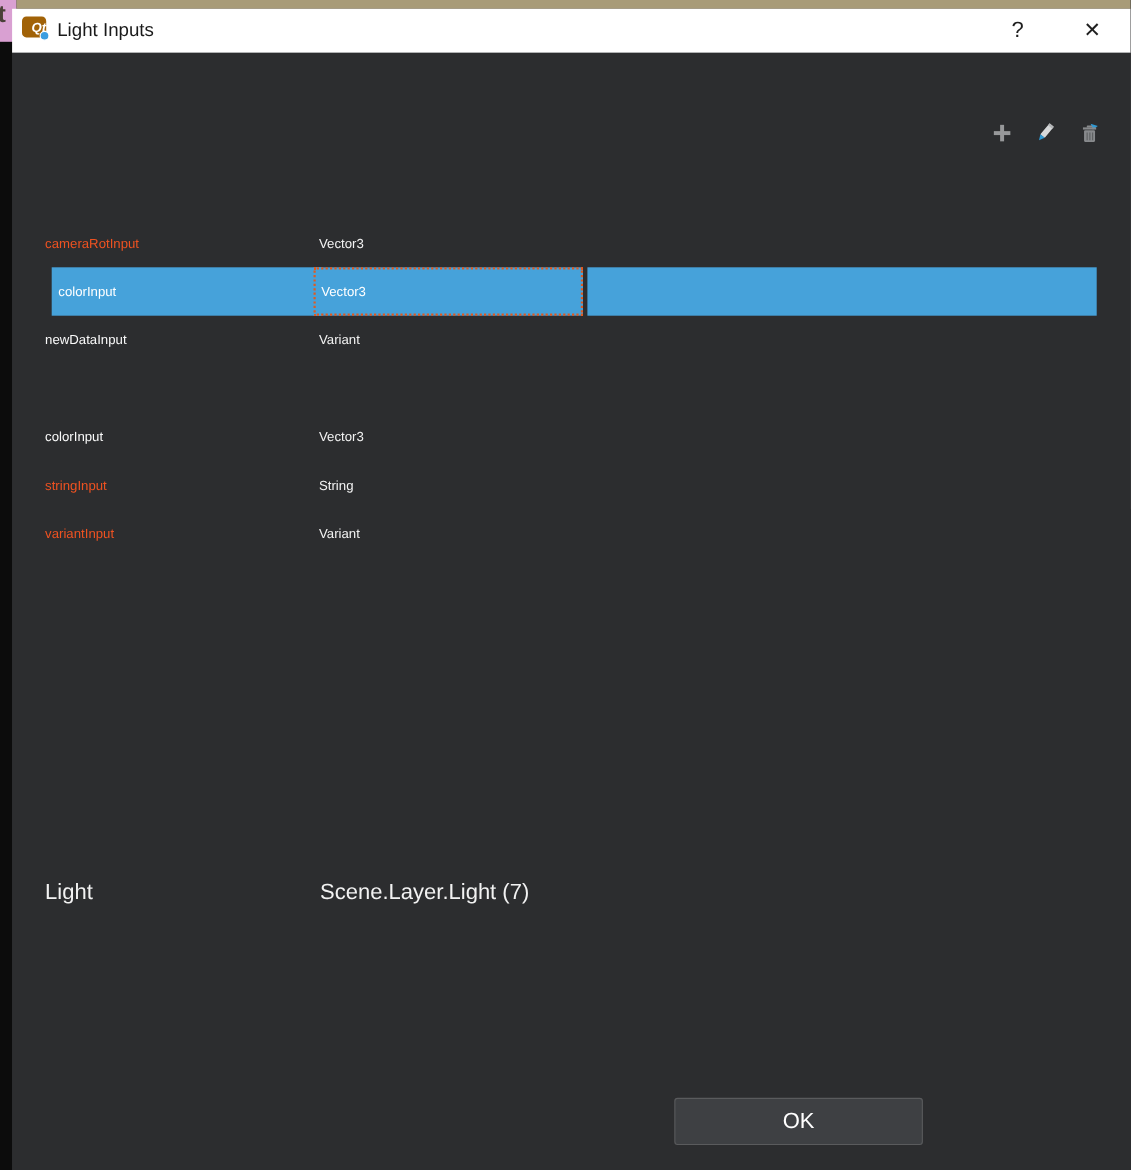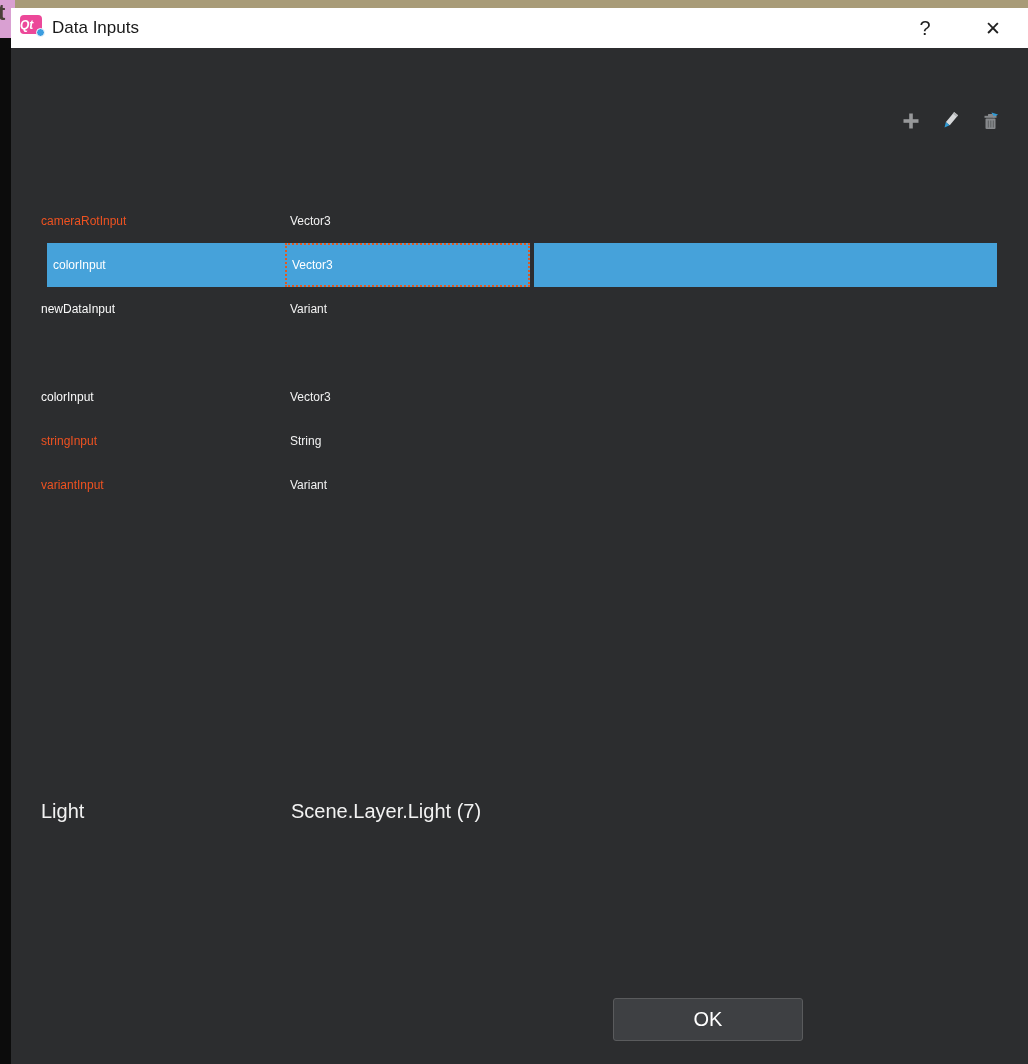--- a/index.html
+++ b/index.html
@@ -8,22 +8,22 @@
     font-family:"Liberation Sans",sans-serif;background:#2c2d2f;
     -webkit-font-smoothing:antialiased;
   }
   
   .bg-left-strip{position:absolute;left:0;top:0;width:11px;height:1064px;background:#0c0c0c;}
   .bg-pink-corner{position:absolute;left:0;top:0;width:15px;height:38px;background:#d9a0d2;overflow:hidden;}
   .bg-glyph{position:absolute;left:-2px;top:0;font-size:22px;font-weight:bold;color:#4a4038;}
   .bg-top-strip{position:absolute;left:15px;top:0;right:0;height:8px;background:#a89b78;}
   
   .titlebar{position:absolute;left:11px;top:8px;right:0;height:40px;background:#ffffff;}
-  .qt-logo{position:absolute;left:9px;top:7px;width:22px;height:19px;background:#ec4899;border-radius:4px;
-    display:flex;align-items:center;justify-content:flex-start;color:#fff;font-size:12px;font-weight:bold;font-style:italic;}
+  .qt-logo{position:absolute;left:9px;top:7px;width:22px;height:19px;background:#a16207;border-radius:4px;
+    display:flex;align-items:center;justify-content:flex-end;color:#fff;font-size:12px;font-weight:bold;font-style:italic;}
   .qt-dot{position:absolute;right:-3px;bottom:-3px;width:9px;height:9px;border-radius:50%;background:#3b9de0;border:1px solid #fff;box-sizing:border-box;}
   .win-title{position:absolute;left:41px;top:0;height:40px;line-height:40px;font-size:17px;color:#1a1a1a;}
   .win-btn{position:absolute;top:0;height:40px;width:38px;display:flex;align-items:center;justify-content:center;
     font-size:20px;color:#1f1f1f;cursor:pointer;}
   .win-help{left:895px;}
   .win-close{left:963px;font-size:19px;}
   
   .body{position:absolute;left:11px;top:48px;right:0;bottom:0;background:#2c2d2f;}
   
   .tool{position:absolute;top:62px;width:22px;height:22px;display:flex;align-items:center;justify-content:center;cursor:pointer;}
@@ -45,40 +45,40 @@
   .cell-fill{left:499px;width:463px;}
   .row.selected .name{left:6px;}
   .row.selected .type{position:absolute;left:5px;top:-2px;color:#ffffff;}
   
   .usage{position:absolute;left:30px;top:741px;height:44px;width:940px;font-size:20px;line-height:44px;color:#f2f2f2;text-decoration:underline;}
   .usage .u-name{position:absolute;left:0;}
   .usage .u-path{position:absolute;left:250px;}
   
   .btn{position:absolute;top:950px;height:43px;background:#3e4043;border:1px solid #5a5b5d;border-radius:3px;
     color:#ffffff;font-size:20px;display:flex;align-items:center;justify-content:center;box-sizing:border-box;cursor:pointer;}
-  .btn-ok{left:602px;width:190px;}
+  .btn-ok{left:602px;width:226px;}
   .btn-cancel{left:804px;width:191px;}
 </style>
 </head>
 <body>
 
 <div class="screen">
 
   <div class="bg-left-strip"></div>
   <div class="bg-pink-corner">
     <span class="bg-glyph">t</span>
   </div>
   <div class="bg-top-strip"></div>
 
   <div class="titlebar">
     <div class="qt-logo">
       <span>Qt</span>
       <span class="qt-dot"></span>
     </div>
-    <div class="win-title">Data Inputs</div>
+    <div class="win-title">Light Inputs</div>
     <div class="win-btn win-help">?</div>
     <div class="win-btn win-close">✕</div>
   </div>
 
   <div class="body">
 
     <div class="tool tool-add">
       <svg width="20" height="20" viewBox="0 0 20 20">
         <rect x="8.2" y="2.5" width="3.6" height="15" fill="#97989a"></rect>
         <rect x="2.5" y="8.2" width="15" height="3.6" fill="#97989a"></rect>

